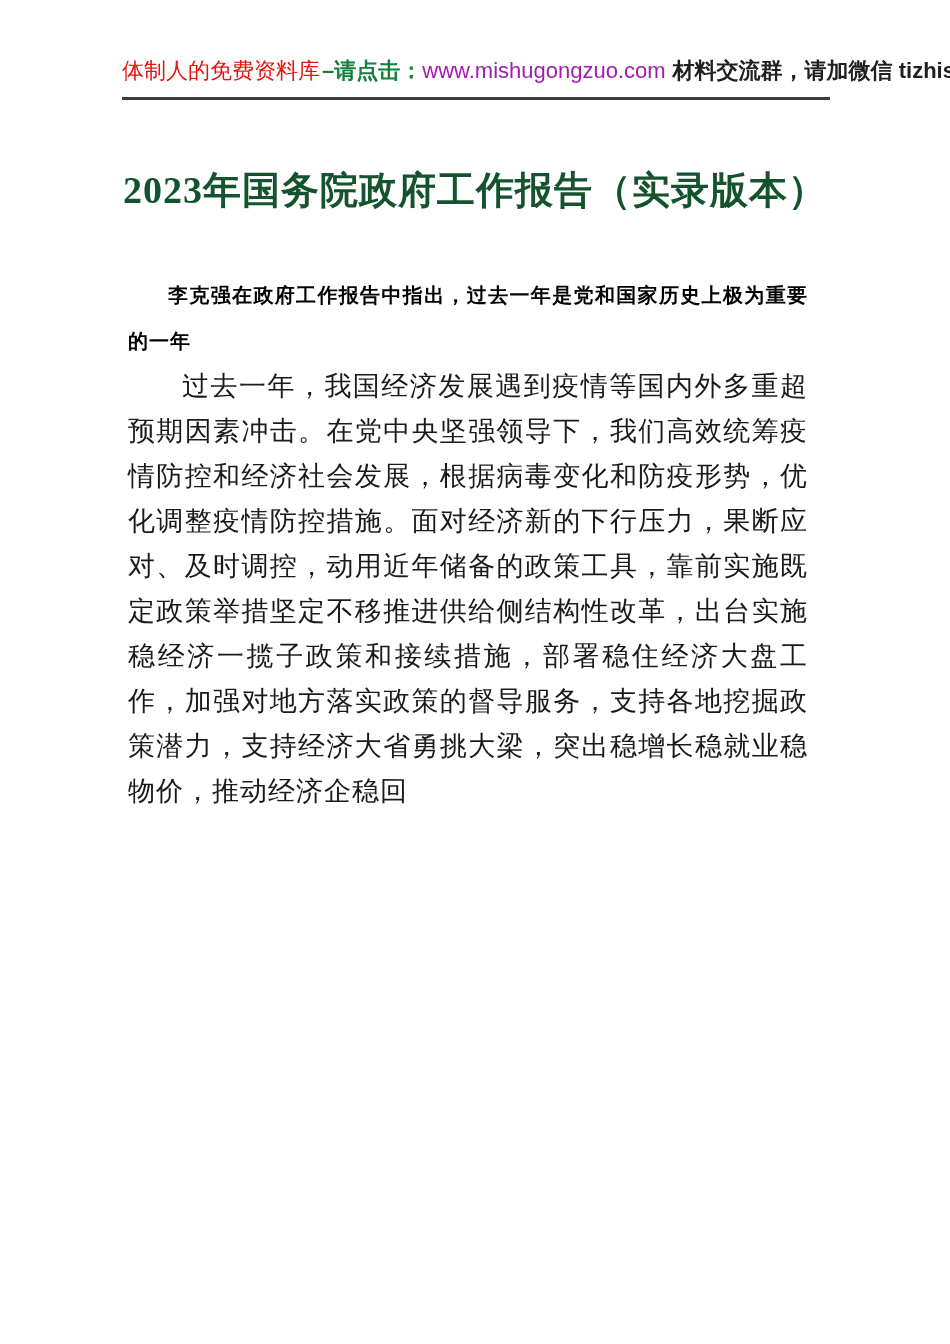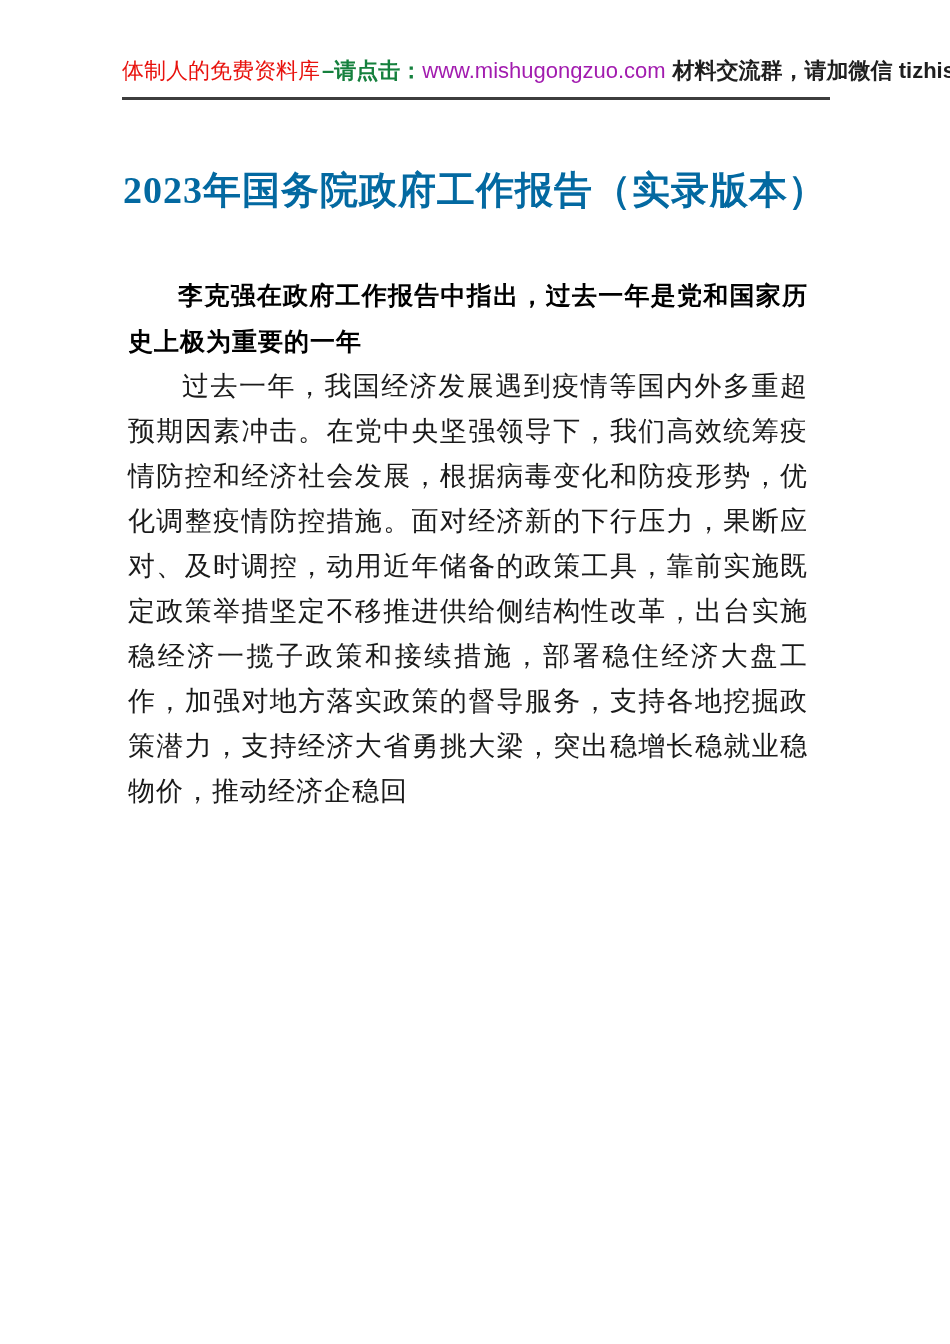--- a/index.html
+++ b/index.html
@@ -36,36 +36,36 @@
   .title {
     position: absolute;
     top: 158px;
     left: 85px;
     width: 780px;
     text-align: center;
     font-family: "Liberation Serif", serif;
     font-weight: 700;
     font-size: 38px;
     line-height: 64px;
-    color: #0369a1;
+    color: #14532d;
     letter-spacing: 1px;
   }
 
   
   .content {
     position: absolute;
     top: 272px;
     left: 128px;
     width: 680px;
     color: #000000;
   }
   .subheading {
     font-family: "Liberation Sans", sans-serif;
     font-weight: 700;
-    font-size: 25px;
+    font-size: 20px;
     line-height: 46px;
     text-indent: 2em;
     text-align: justify;
     letter-spacing: 1px;
   }
   .para {
     font-family: "Liberation Serif", serif;
     font-weight: 400;
     font-size: 27px;
     line-height: 45px;

